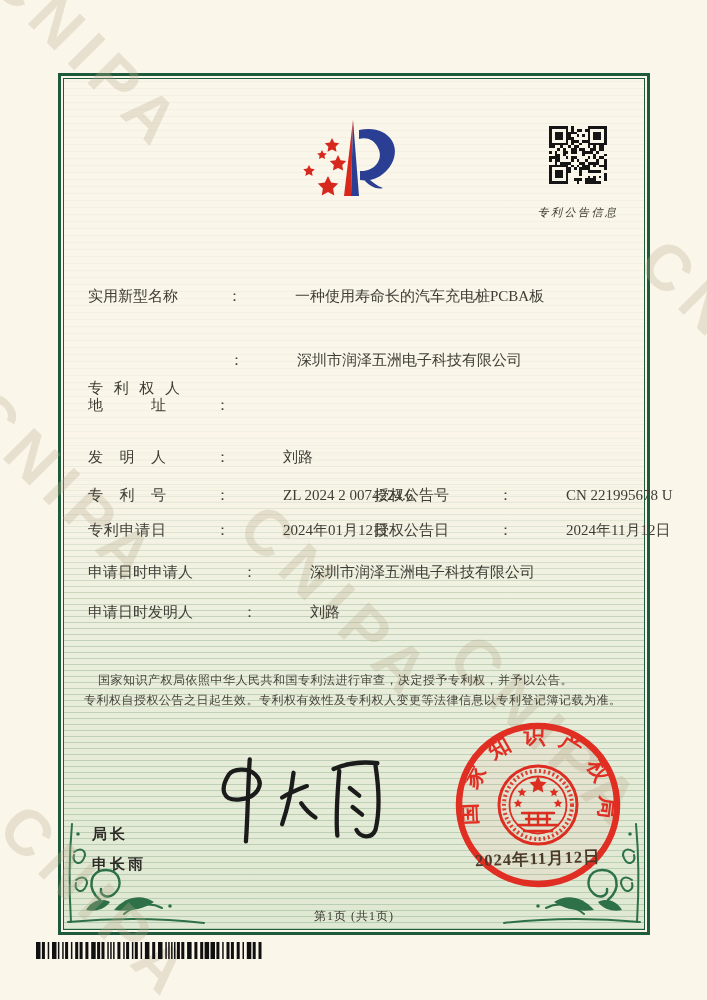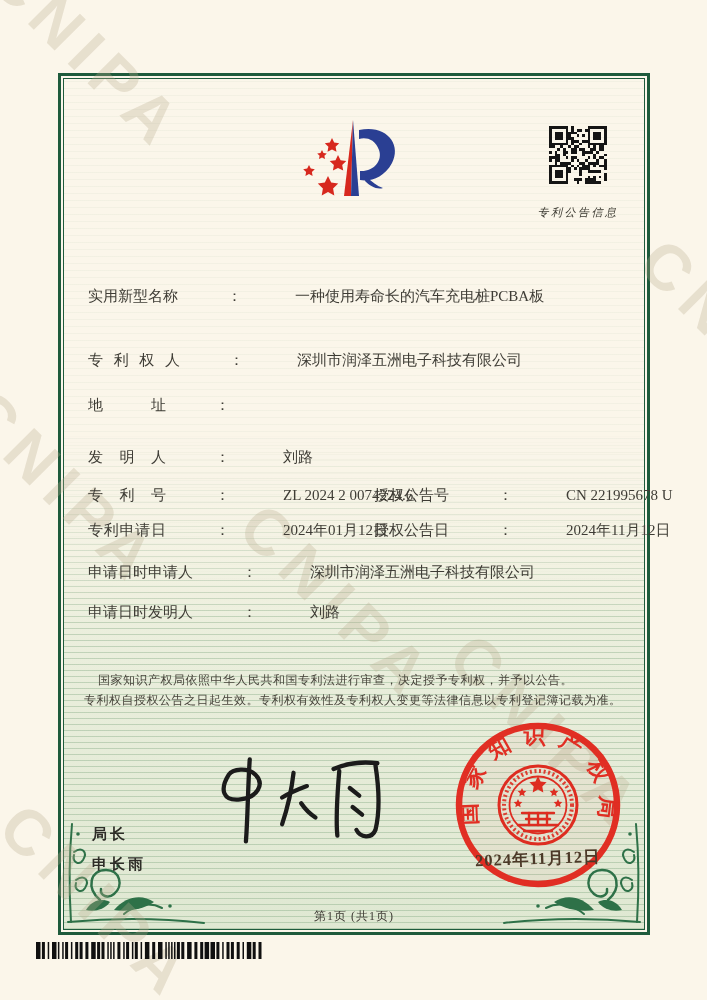--- a/index.html
+++ b/index.html
@@ -31,21 +31,21 @@
   .cert-no{position:absolute;left:90px;top:116px;font-size:15px;letter-spacing:1.5px;color:#55524A;}
   .logo{position:absolute;left:280px;top:110px;}
   .qr-block{position:absolute;left:530px;top:126px;width:96px;text-align:center;}
   .qr{width:58px;height:58px;margin:0 auto;display:block;}
   .qr-cap{margin-top:21px;font-size:11px;letter-spacing:2.5px;color:#3A382F;font-style:italic;}
   .title{position:absolute;left:58px;top:206px;width:592px;text-align:center;
          font-size:36px;font-weight:700;letter-spacing:5px;color:#141414;}
   .row{position:absolute;left:88px;font-size:15px;color:#3E3C35;display:flex;align-items:flex-start;line-height:1.55;gap:48px;}
   .lab{white-space:nowrap;}
   .lab.j78{display:inline-block;width:78px;text-align:justify;text-align-last:justify;}
-  .lab.j92{display:inline-block;width:92px;text-align:justify;text-align-last:justify;}
+  .lab.j92{display:inline-block;width:92px;text-align:justify;text-align-last:justify;margin-top:28px;}
   .colon{margin:0 5px 0 1px;}
   .val{max-width:455px;}
   .col2{left:374px;text-align:right;}
   .stm{position:absolute;white-space:nowrap;font-size:12px;letter-spacing:.5px;color:#47443B;}
   .signer{position:absolute;left:92px;font-size:15px;letter-spacing:3px;color:#2E2D28;font-weight:700;margin-top:47px;}
   .signature{position:absolute;left:192px;top:748px;}
   .seal{position:absolute;left:450px;top:716px;z-index:6;opacity:.95;}
   .footer{position:absolute;left:58px;top:908px;width:592px;text-align:center;
           font-size:12px;letter-spacing:1px;color:#3C3A33;}
   .barcode{position:absolute;left:36px;top:942px;z-index:4;}

